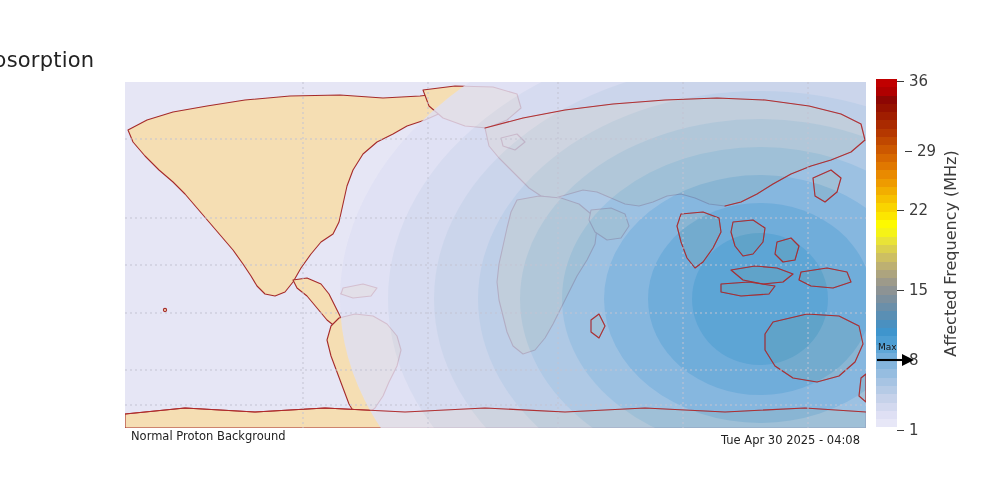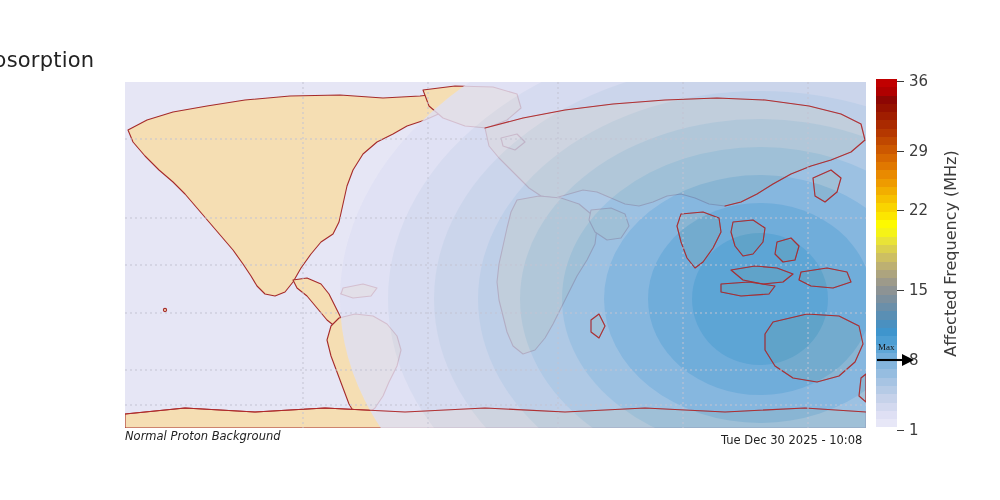--- a/index.html
+++ b/index.html
@@ -45,28 +45,28 @@
   }
   #cblabel{
     position:absolute;left:938px;top:79px;height:349px;width:24px;
     display:flex;align-items:center;justify-content:center;
   }
   #cblabel span{
     transform:rotate(-90deg);white-space:nowrap;
     font-size:16px;color:#3b3b3b;
   }
   
-  #maxmark{position:absolute;left:876px;top:340px;width:40px;height:26px;font-family:Liberation Serif, serif;}
+  #maxmark{position:absolute;left:876px;top:340px;width:40px;height:26px;}
   #maxmark .lbl{
     position:absolute;left:2px;top:-3px;font-size:9px;color:#111;
   }
 
   
   .ftxt{position:absolute;font-size:11.5px;color:#222;white-space:nowrap;}
-  #bg1{left:125px;top:429px;font-style:italic;}
+  #bg1{left:131px;top:429px;}
   #bg2{left:125px;top:444px;}
   #stamp{left:721px;top:433px;font-size:11.5px;color:#222;}
   #copy{
     left:10px;top:478px;font-size:11.5px;color:#1a1a1a;
     font-style:italic;font-weight:bold;
   }
 </style>
 </head>
 <body>
 
@@ -249,31 +249,31 @@
       <div class="seg" style="height: 8.30952px; background: rgb(198, 210, 234);"></div>
       <div class="seg" style="height: 8.30952px; background: rgb(211, 217, 239);"></div>
       <div class="seg" style="height: 8.30952px; background: rgb(223, 224, 244);"></div>
       <div class="seg" style="height: 8.30952px; background: rgb(231, 231, 247);"></div>
     </div>
   <div id="cbticks">
       <div class="tk" style="top: 342px;"><i></i><span>1</span></div>
       <div class="tk" style="top: 272.2px;"><i></i><span>8</span></div>
       <div class="tk" style="top: 202.4px;"><i></i><span>15</span></div>
       <div class="tk" style="top: 122px;"><i></i><span>22</span></div>
-      <div class="tk" style="top: 62.8px;"><i></i><span>29</span></div>
+      <div class="tk" style="top: 62.8px; margin-left: 8px;"><i></i><span>29</span></div>
       <div class="tk" style="top: -7px;"><i></i><span>36</span></div>
     </div>
   <div id="cblabel">
     <span>Affected Frequency (MHz)</span>
   </div>
 
   <div id="maxmark" style="top: 345.2px;">
     <span class="lbl">Max</span>
     <svg width="40" height="26" viewBox="0 0 40 26">
       <line x1="1" y1="15" x2="26" y2="15" stroke="#000" stroke-width="2.1"></line>
       <polygon points="26,9 38,15 26,21" fill="#000"></polygon>
     </svg>
   </div>
 
   <div class="ftxt" id="bg1">Normal Proton Background</div>
-  <div class="ftxt" id="stamp">Tue Dec 30 2025 - 10:08</div>
+  <div class="ftxt" id="stamp">Tue Apr 30 2025 - 04:08</div>
 
 </div>
 
 </body></html>

